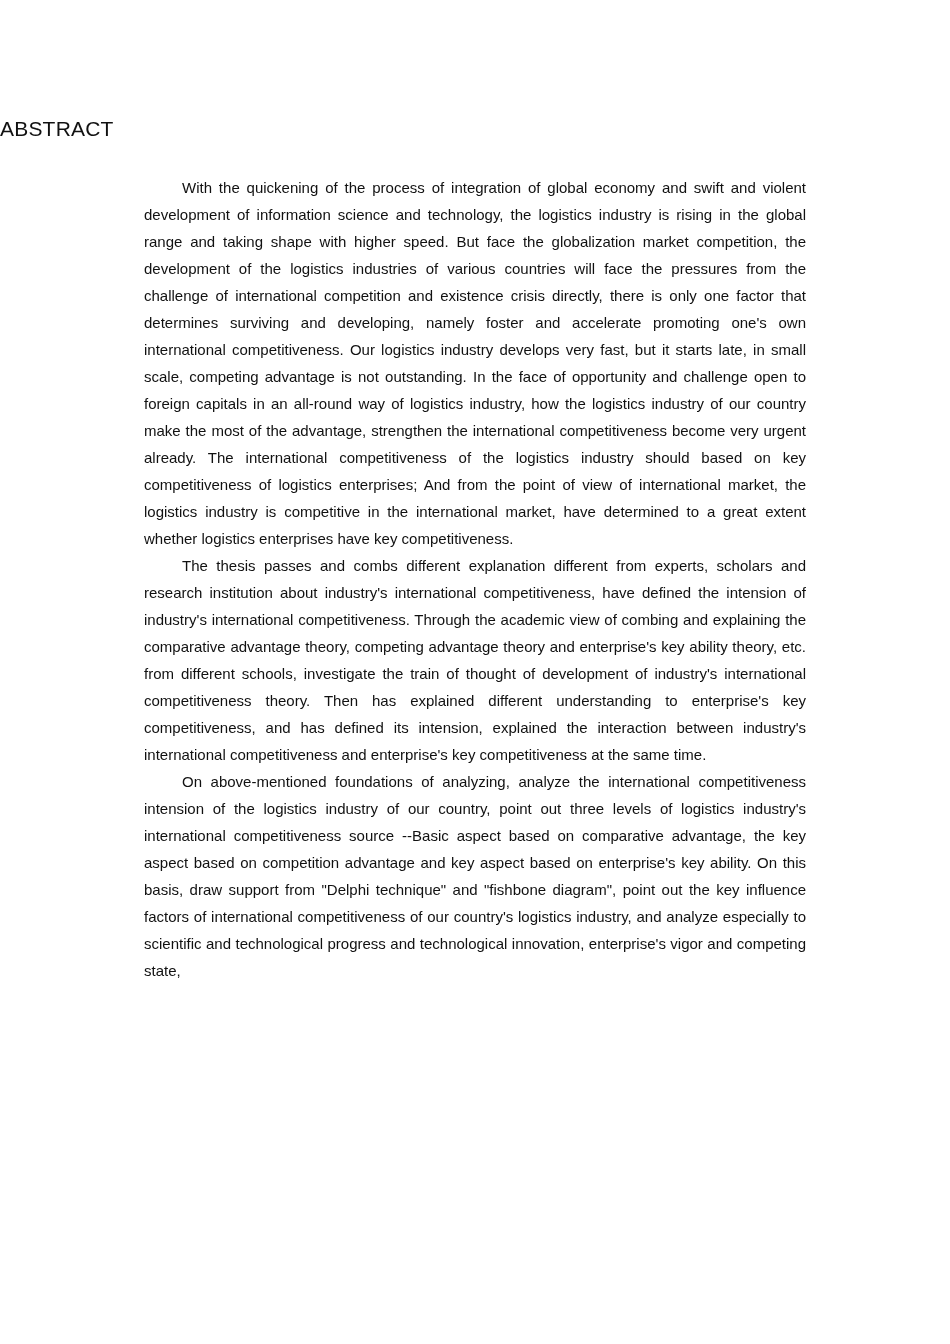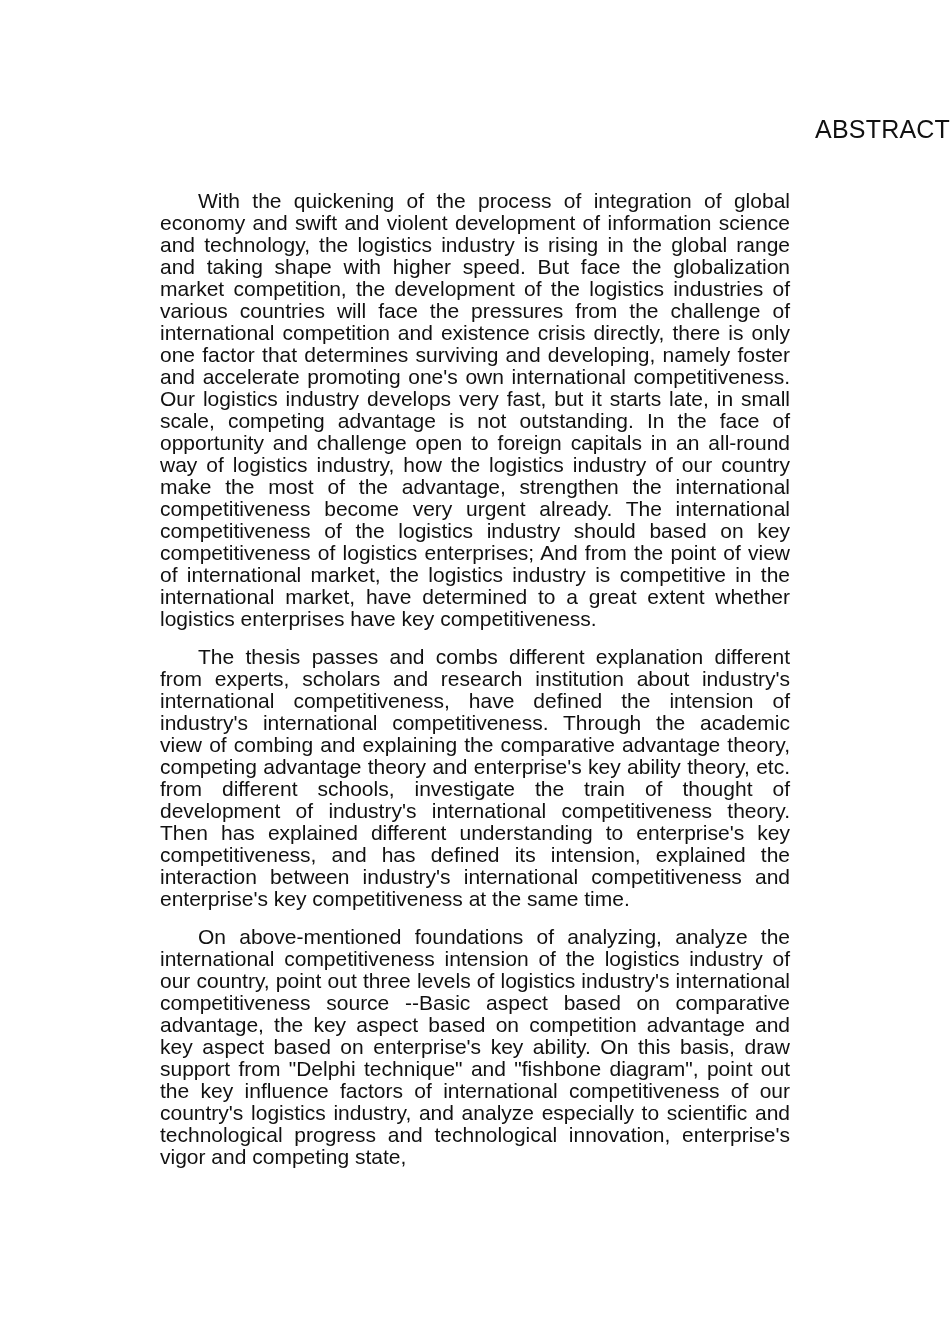--- a/index.html
+++ b/index.html
@@ -21,37 +21,37 @@
       top: 0;
       width: 950px;
       height: 1344px;
       background: #ffffff;
     }
     .title {
       position: absolute;
       top: 114px;
       left: 0;
       width: 950px;
-      text-align: right;
-      font-size: 25px;
+      text-align: left;
+      font-size: 21px;
       line-height: 30px;
       font-weight: normal;
       margin: 0;
       letter-spacing: 0.2px;
     }
     .body-text {
       position: absolute;
       top: 174px;
       left: 144px;
       width: 662px;
     }
     .para {
-      margin: 16px;
-      font-size: 21px;
-      line-height: 22px;
+      margin: 0;
+      font-size: 15px;
+      line-height: 27px;
       text-align: justify;
       text-indent: 38px;
     }
   </style>
 </head>
 <body>
 
 <div class="page">
   <h1 class="title">ABSTRACT</h1>
   <div class="body-text">

